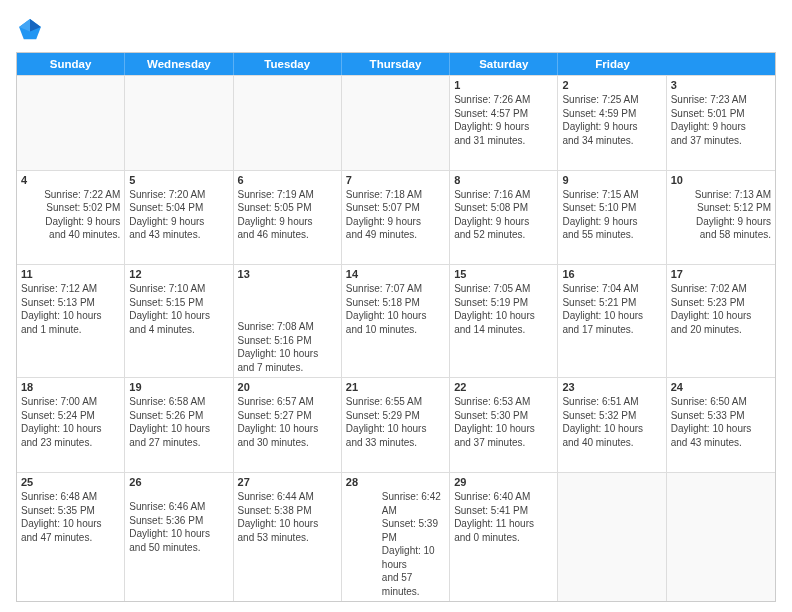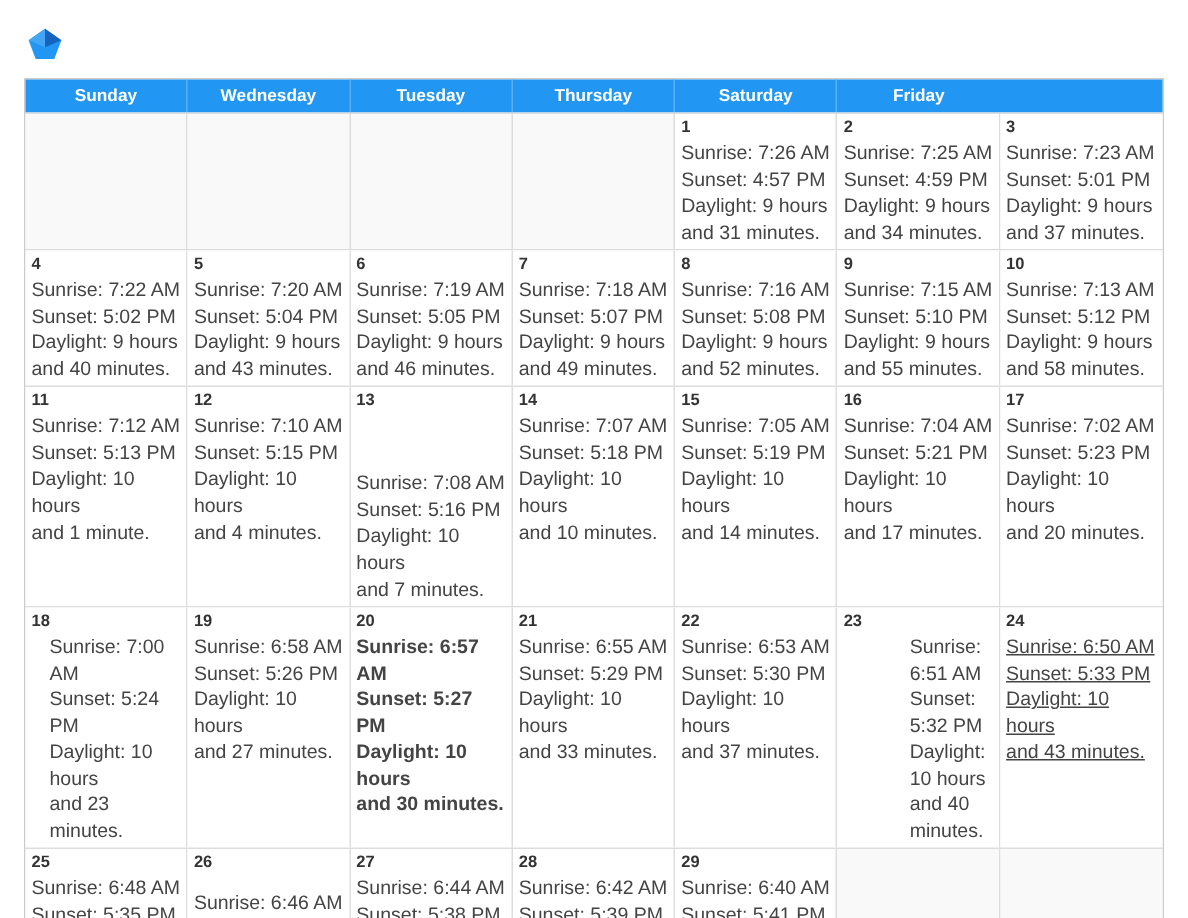--- a/index.html
+++ b/index.html
@@ -94,21 +94,21 @@
     .cal-cell.empty {
       background: #f9f9f9;
     }
     .day-num {
       font-size: 11px;
       font-weight: bold;
       color: #333;
       margin-bottom: 2px;
     }
     .day-info {
-      font-size: 13px;
+      font-size: 10px;
       color: #444;
       line-height: 1.35;
     }
   </style>
 </head>
 <body>
 
 <div class="page">
   <div class="header">
     <div class="logo">
@@ -162,21 +162,21 @@
             <div class="day-num">3</div>
             <div class="day-info" style="white-space: pre-line;">Sunrise: 7:23 AM
 Sunset: 5:01 PM
 Daylight: 9 hours
 and 37 minutes.</div>
           </div>
         </div>
         <div class="cal-row">
           <div class="cal-cell">
             <div class="day-num">4</div>
-            <div class="day-info" style="white-space: pre-line;">Sunrise: 7:22 AM
+            <div class="day-info" style="white-space: pre-line; text-align: right;">Sunrise: 7:22 AM
 Sunset: 5:02 PM
 Daylight: 9 hours
 and 40 minutes.</div>
           </div>
           <div class="cal-cell">
             <div class="day-num">5</div>
             <div class="day-info" style="white-space: pre-line;">Sunrise: 7:20 AM
 Sunset: 5:04 PM
 Daylight: 9 hours
 and 43 minutes.</div>
@@ -204,21 +204,21 @@
           </div>
           <div class="cal-cell">
             <div class="day-num">9</div>
             <div class="day-info" style="white-space: pre-line;">Sunrise: 7:15 AM
 Sunset: 5:10 PM
 Daylight: 9 hours
 and 55 minutes.</div>
           </div>
           <div class="cal-cell">
             <div class="day-num">10</div>
-            <div class="day-info" style="white-space: pre-line;">Sunrise: 7:13 AM
+            <div class="day-info" style="white-space: pre-line; text-align: right;">Sunrise: 7:13 AM
 Sunset: 5:12 PM
 Daylight: 9 hours
 and 58 minutes.</div>
           </div>
         </div>
         <div class="cal-row">
           <div class="cal-cell">
             <div class="day-num">11</div>
             <div class="day-info" style="white-space: pre-line;">Sunrise: 7:12 AM
 Sunset: 5:13 PM
@@ -264,63 +264,63 @@
             <div class="day-num">17</div>
             <div class="day-info" style="white-space: pre-line;">Sunrise: 7:02 AM
 Sunset: 5:23 PM
 Daylight: 10 hours
 and 20 minutes.</div>
           </div>
         </div>
         <div class="cal-row">
           <div class="cal-cell">
             <div class="day-num">18</div>
-            <div class="day-info" style="white-space: pre-line; margin-left: 12px;">Sunrise: 7:00 AM
+            <div class="day-info" style="white-space: pre-line;">Sunrise: 7:00 AM
 Sunset: 5:24 PM
 Daylight: 10 hours
 and 23 minutes.</div>
           </div>
           <div class="cal-cell">
             <div class="day-num">19</div>
             <div class="day-info" style="white-space: pre-line;">Sunrise: 6:58 AM
 Sunset: 5:26 PM
 Daylight: 10 hours
 and 27 minutes.</div>
           </div>
           <div class="cal-cell">
             <div class="day-num">20</div>
-            <div class="day-info" style="white-space: pre-line; font-weight: bold;">Sunrise: 6:57 AM
+            <div class="day-info" style="white-space: pre-line;">Sunrise: 6:57 AM
 Sunset: 5:27 PM
 Daylight: 10 hours
 and 30 minutes.</div>
           </div>
           <div class="cal-cell">
             <div class="day-num">21</div>
             <div class="day-info" style="white-space: pre-line;">Sunrise: 6:55 AM
 Sunset: 5:29 PM
 Daylight: 10 hours
 and 33 minutes.</div>
           </div>
           <div class="cal-cell">
             <div class="day-num">22</div>
             <div class="day-info" style="white-space: pre-line;">Sunrise: 6:53 AM
 Sunset: 5:30 PM
 Daylight: 10 hours
 and 37 minutes.</div>
           </div>
           <div class="cal-cell">
             <div class="day-num">23</div>
-            <div class="day-info" style="white-space: pre-line; margin-left: 44px;">Sunrise: 6:51 AM
+            <div class="day-info" style="white-space: pre-line;">Sunrise: 6:51 AM
 Sunset: 5:32 PM
 Daylight: 10 hours
 and 40 minutes.</div>
           </div>
           <div class="cal-cell">
             <div class="day-num">24</div>
-            <div class="day-info" style="white-space: pre-line; text-decoration: underline;">Sunrise: 6:50 AM
+            <div class="day-info" style="white-space: pre-line;">Sunrise: 6:50 AM
 Sunset: 5:33 PM
 Daylight: 10 hours
 and 43 minutes.</div>
           </div>
         </div>
         <div class="cal-row">
           <div class="cal-cell">
             <div class="day-num">25</div>
             <div class="day-info" style="white-space: pre-line;">Sunrise: 6:48 AM
 Sunset: 5:35 PM
@@ -336,21 +336,21 @@
           </div>
           <div class="cal-cell">
             <div class="day-num">27</div>
             <div class="day-info" style="white-space: pre-line;">Sunrise: 6:44 AM
 Sunset: 5:38 PM
 Daylight: 10 hours
 and 53 minutes.</div>
           </div>
           <div class="cal-cell">
             <div class="day-num">28</div>
-            <div class="day-info" style="white-space: pre-line;">Sunrise: 6:42 AM
+            <div class="day-info" style="white-space: pre-line; margin-left: 36px;">Sunrise: 6:42 AM
 Sunset: 5:39 PM
 Daylight: 10 hours
 and 57 minutes.</div>
           </div>
           <div class="cal-cell">
             <div class="day-num">29</div>
             <div class="day-info" style="white-space: pre-line;">Sunrise: 6:40 AM
 Sunset: 5:41 PM
 Daylight: 11 hours
 and 0 minutes.</div>

